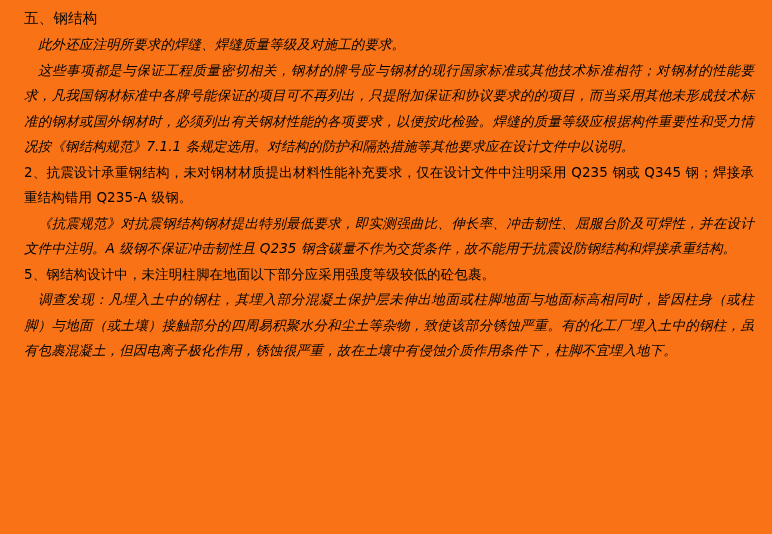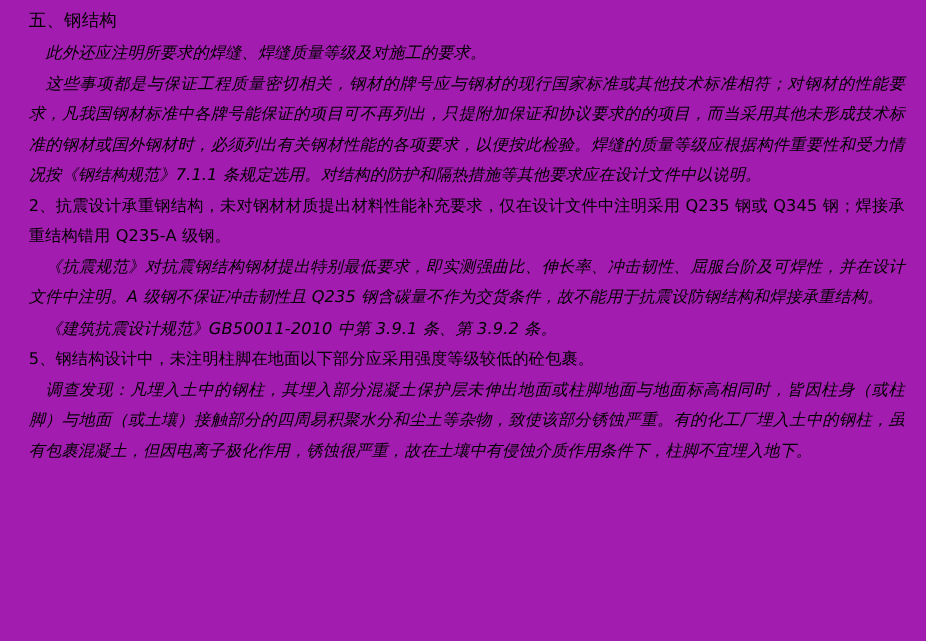--- a/index.html
+++ b/index.html
@@ -12,21 +12,21 @@
     height: 534px;
     overflow: hidden;
     font-family: "DejaVu Sans", "Liberation Sans", sans-serif;
     color: #000000;
   }
   .page {
     width: 772px;
     height: 534px;
     box-sizing: border-box;
     padding: 6px 18px 0 24px;
-    background: #a21caf;
+    background: #f97316;
   }
   .doc-title {
     font-size: 14.5px;
     line-height: 24px;
     margin: 0 0 2px 0;
     font-weight: normal;
     letter-spacing: 0.2px;
   }
   p.para {
     margin: 0;
@@ -48,16 +48,15 @@
 </head>
 <body>
 
 <div class="page">
   <h1 class="doc-title">五、钢结构</h1>
 
   <p class="para indent">此外还应注明所要求的焊缝、焊缝质量等级及对施工的要求。</p>
   <p class="para indent">这些事项都是与保证工程质量密切相关，钢材的牌号应与钢材的现行国家标准或其他技术标准相符；对钢材的性能要求，凡我国钢材标准中各牌号能保证的项目可不再列出，只提附加保证和协议要求的的项目，而当采用其他未形成技术标准的钢材或国外钢材时，必须列出有关钢材性能的各项要求，以便按此检验。焊缝的质量等级应根据构件重要性和受力情况按《钢结构规范》7.1.1 条规定选用。对结构的防护和隔热措施等其他要求应在设计文件中以说明。</p>
   <p class="para noindent">2、抗震设计承重钢结构，未对钢材材质提出材料性能补充要求，仅在设计文件中注明采用 Q235 钢或 Q345 钢；焊接承重结构错用 Q235-A 级钢。</p>
   <p class="para indent">《抗震规范》对抗震钢结构钢材提出特别最低要求，即实测强曲比、伸长率、冲击韧性、屈服台阶及可焊性，并在设计文件中注明。A 级钢不保证冲击韧性且 Q235 钢含碳量不作为交货条件，故不能用于抗震设防钢结构和焊接承重结构。</p>
-  <p class="para indent">《建筑抗震设计规范》GB50011-2010 中第 3.9.1 条、第 3.9.2 条。</p>
   <p class="para noindent">5、钢结构设计中，未注明柱脚在地面以下部分应采用强度等级较低的砼包裹。</p>
   <p class="para indent">调查发现：凡埋入土中的钢柱，其埋入部分混凝土保护层未伸出地面或柱脚地面与地面标高相同时，皆因柱身（或柱脚）与地面（或土壤）接触部分的四周易积聚水分和尘土等杂物，致使该部分锈蚀严重。有的化工厂埋入土中的钢柱，虽有包裹混凝土，但因电离子极化作用，锈蚀很严重，故在土壤中有侵蚀介质作用条件下，柱脚不宜埋入地下。</p>
 </div>
 
 </body></html>

